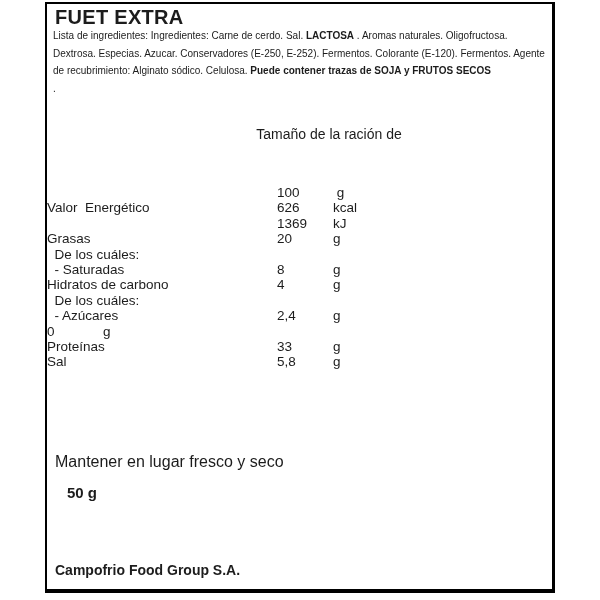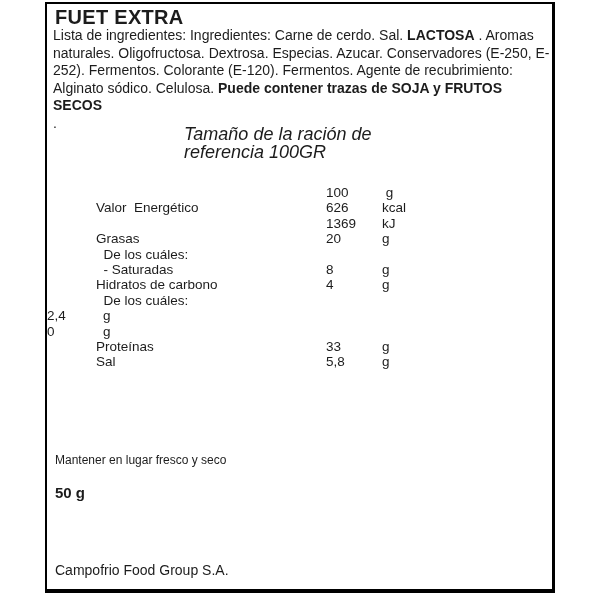--- a/index.html
+++ b/index.html
@@ -36,103 +36,101 @@
     font-size: 20px;
     font-weight: bold;
     letter-spacing: 0.3px;
     white-space: pre;
   }
   .ingredients {
     position: absolute;
     top: 23px;
     left: 6px;
     width: 499px;
-    font-size: 14px;
+    font-size: 10px;
     line-height: 17.5px;
   }
   .ingredients b { font-weight: bold; }
   .period-line { display: block; }
   .serving-header {
     position: absolute;
     top: 121px;
     left: 137px;
     width: 290px;
-    font-size: 18px;
+    text-align: center;
+    font-size: 14px;
     line-height: 18px;
-    font-style: italic;
   }
   .ntable {
     position: absolute;
     top: 181px;
     left: 0;
     width: 100%;
     font-size: 13.5px;
   }
   .nrow {
     display: flex;
     height: 15.4px;
     line-height: 15.4px;
   }
   .nlabel {
     flex: none;
     width: 230px;
-    padding-left: 12px;
-    white-space: pre;
-    margin-left: 37px;
+    padding-left: 0;
+    white-space: pre;
   }
   .nnum {
     flex: none;
     width: 55px;
     text-align: left;
     white-space: pre;
   }
   .nunit {
     padding-left: 1px;
     white-space: pre;
   }
   .storage {
     position: absolute;
     top: 449px;
     left: 8px;
-    font-size: 12px;
+    font-size: 16px;
   }
   .net-weight {
     position: absolute;
     top: 480px;
-    left: 8px;
+    left: 20px;
     font-size: 15px;
     font-weight: bold;
     white-space: pre;
   }
   .manufacturer {
     position: absolute;
     top: 519px;
     left: 8px;
     font-size: 14px;
     line-height: 19px;
     white-space: pre;
   }
-  .mfr-name { font-weight: normal; }
+  .mfr-name { font-weight: bold; }
 </style>
 </head>
 <body>
 
 <div class="page">
   <div class="label-box">
 
     <div class="title">FUET EXTRA</div>
 
     <div class="ingredients">
       <span>Lista de ingredientes: Ingredientes: Carne de cerdo. Sal. </span><b>LACTOSA</b><span> . Aromas naturales. Oligofructosa. Dextrosa. Especias. Azucar. Conservadores (E-250, E-252). Fermentos. Colorante (E-120). Fermentos. Agente de recubrimiento: Alginato sódico. Celulosa. </span><b>Puede contener trazas de SOJA y FRUTOS SECOS</b>
       <span class="period-line">.</span>
     </div>
 
     <div class="serving-header">
       <div>Tamaño de la ración de</div>
-      <div>referencia 100GR</div>
     </div>
 
     <div class="ntable">
       <div class="nrow">
         <span class="nlabel"></span>
         <span class="nnum">100</span>
         <span class="nunit"> g</span>
       </div>
       <div class="nrow">
         <span class="nlabel">Valor  Energético</span>
@@ -163,20 +161,21 @@
         <span class="nlabel">Hidratos de carbono</span>
         <span class="nnum">4</span>
         <span class="nunit">g</span>
       </div>
       <div class="nrow">
         <span class="nlabel">  De los cuáles:</span>
         <span class="nnum"></span>
         <span class="nunit"></span>
       </div>
       <div class="nrow">
+        <span class="nlabel">  - Azúcares</span>
         <span class="nnum">2,4</span>
         <span class="nunit">g</span>
       </div>
       <div class="nrow">
         <span class="nnum">0</span>
         <span class="nunit">g</span>
       </div>
       <div class="nrow">
         <span class="nlabel">Proteínas</span>
         <span class="nnum">33</span>

